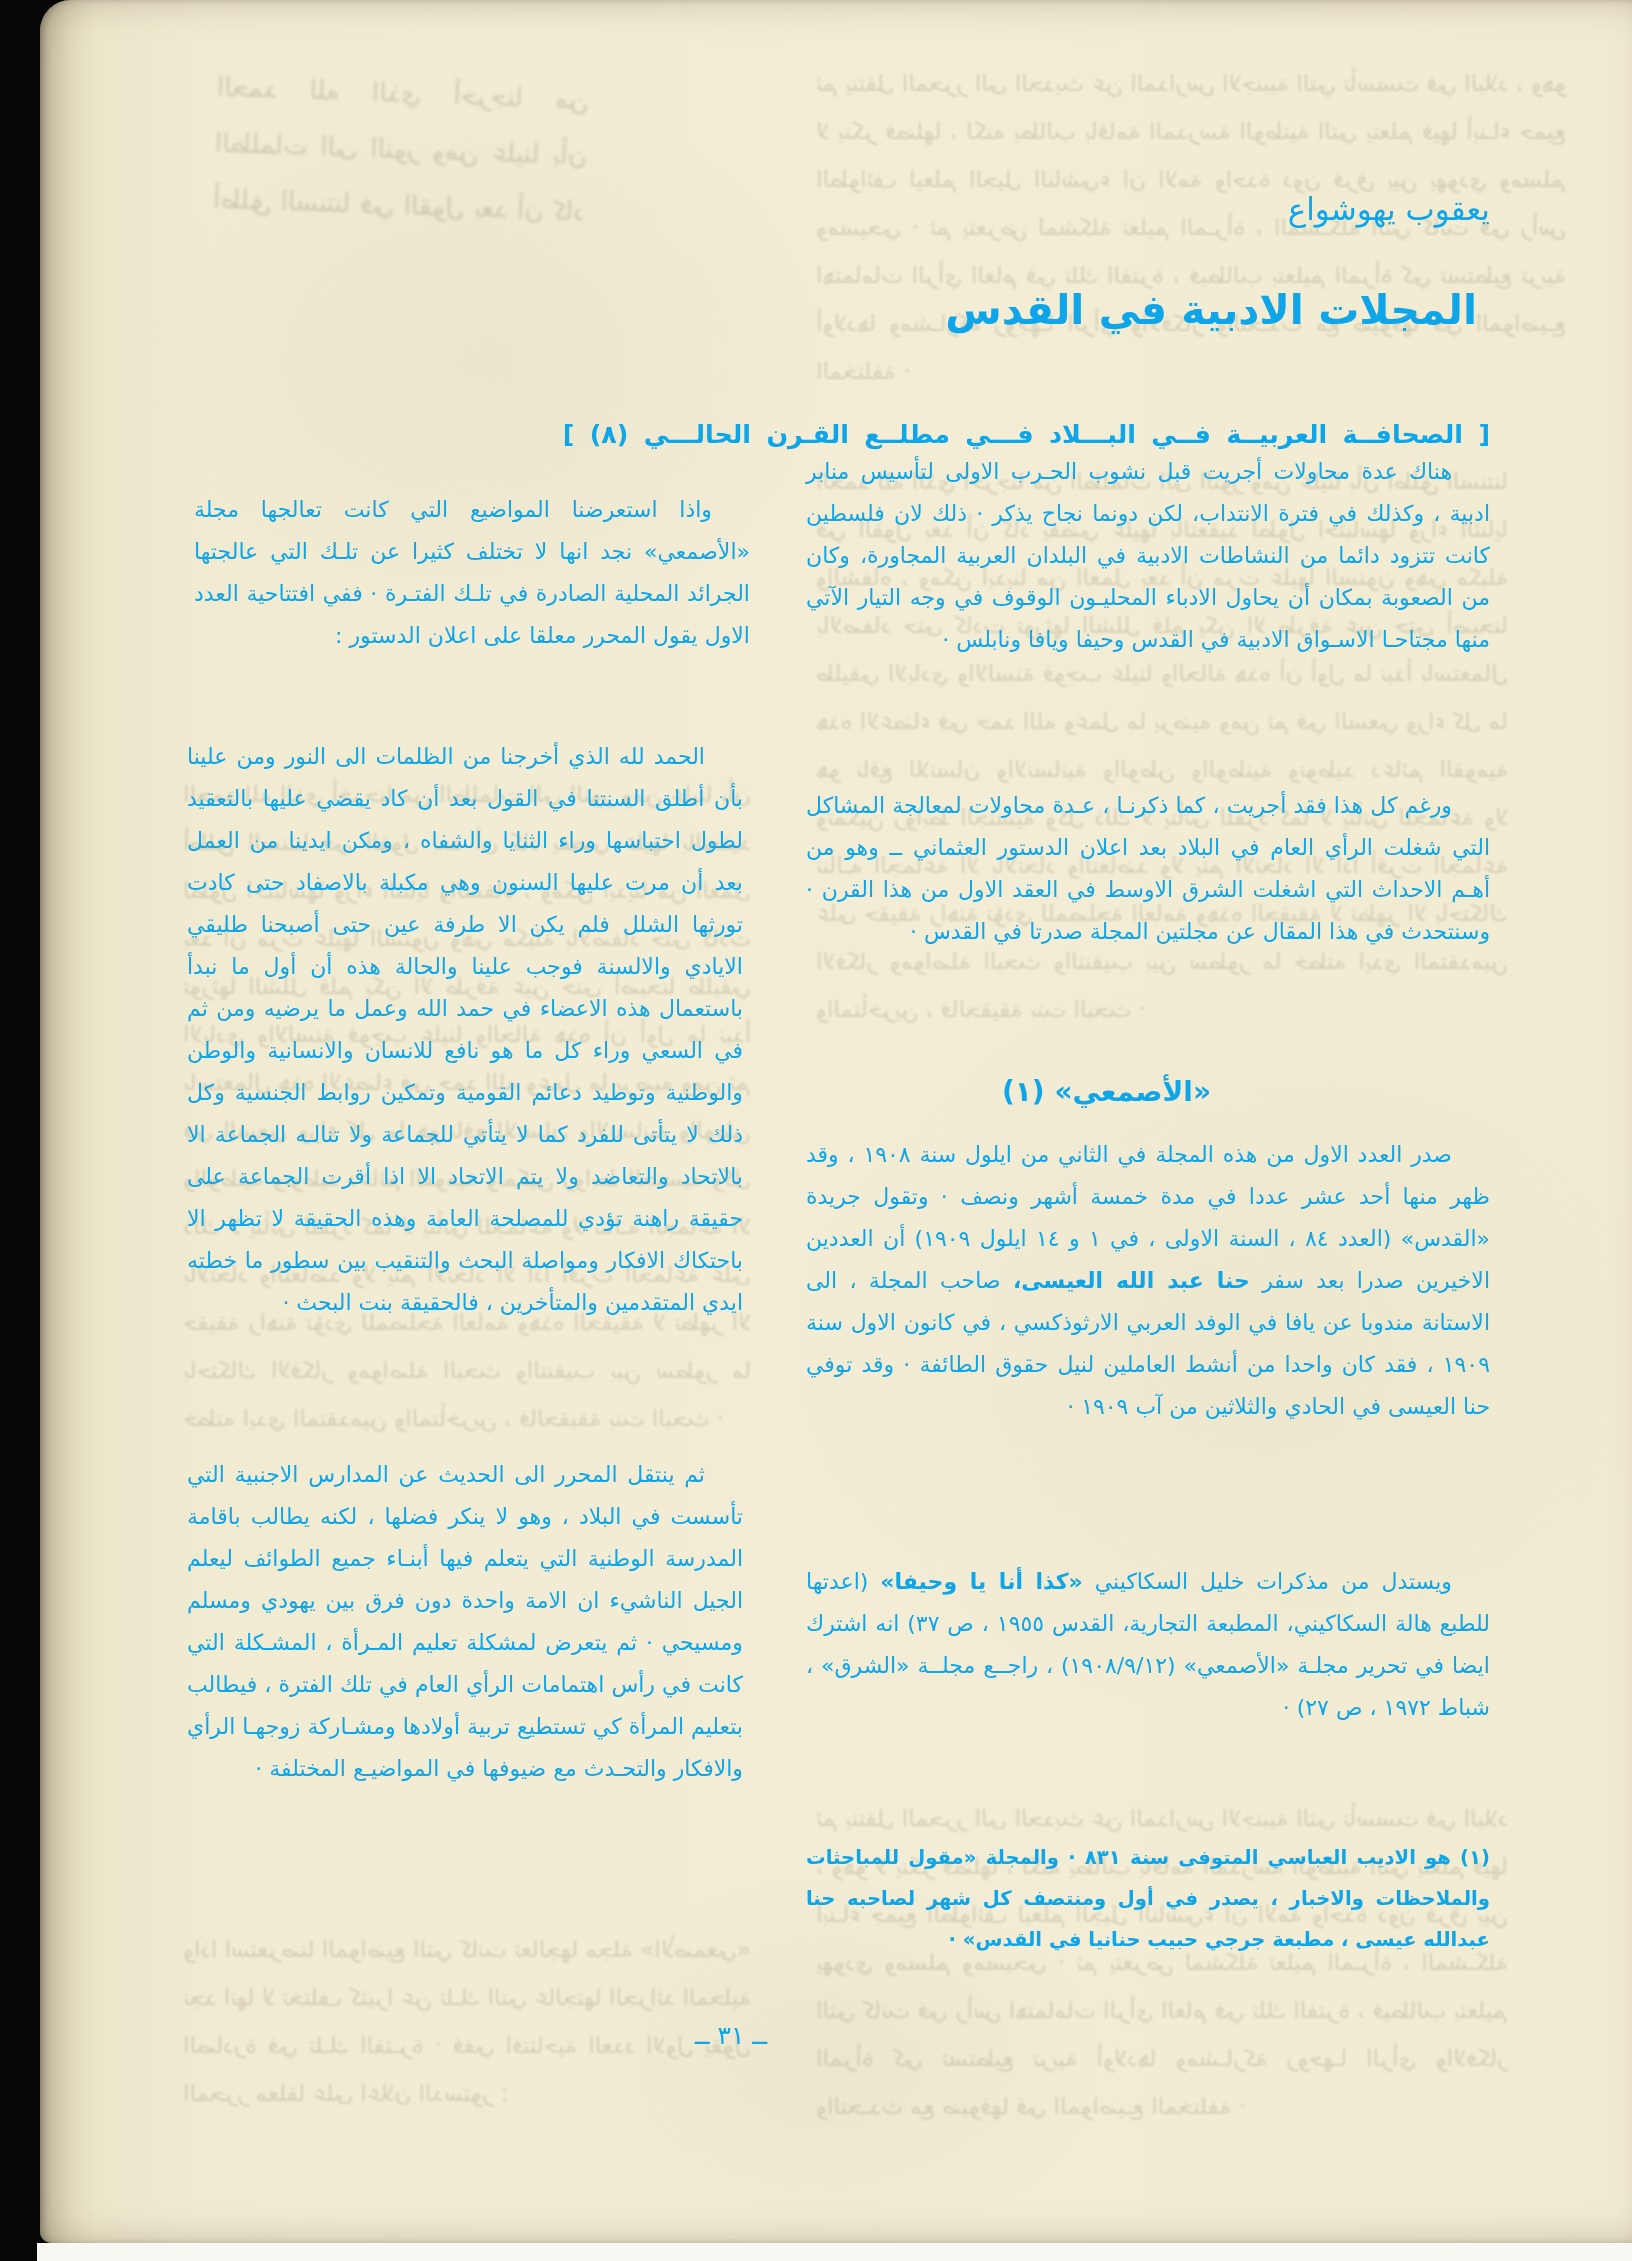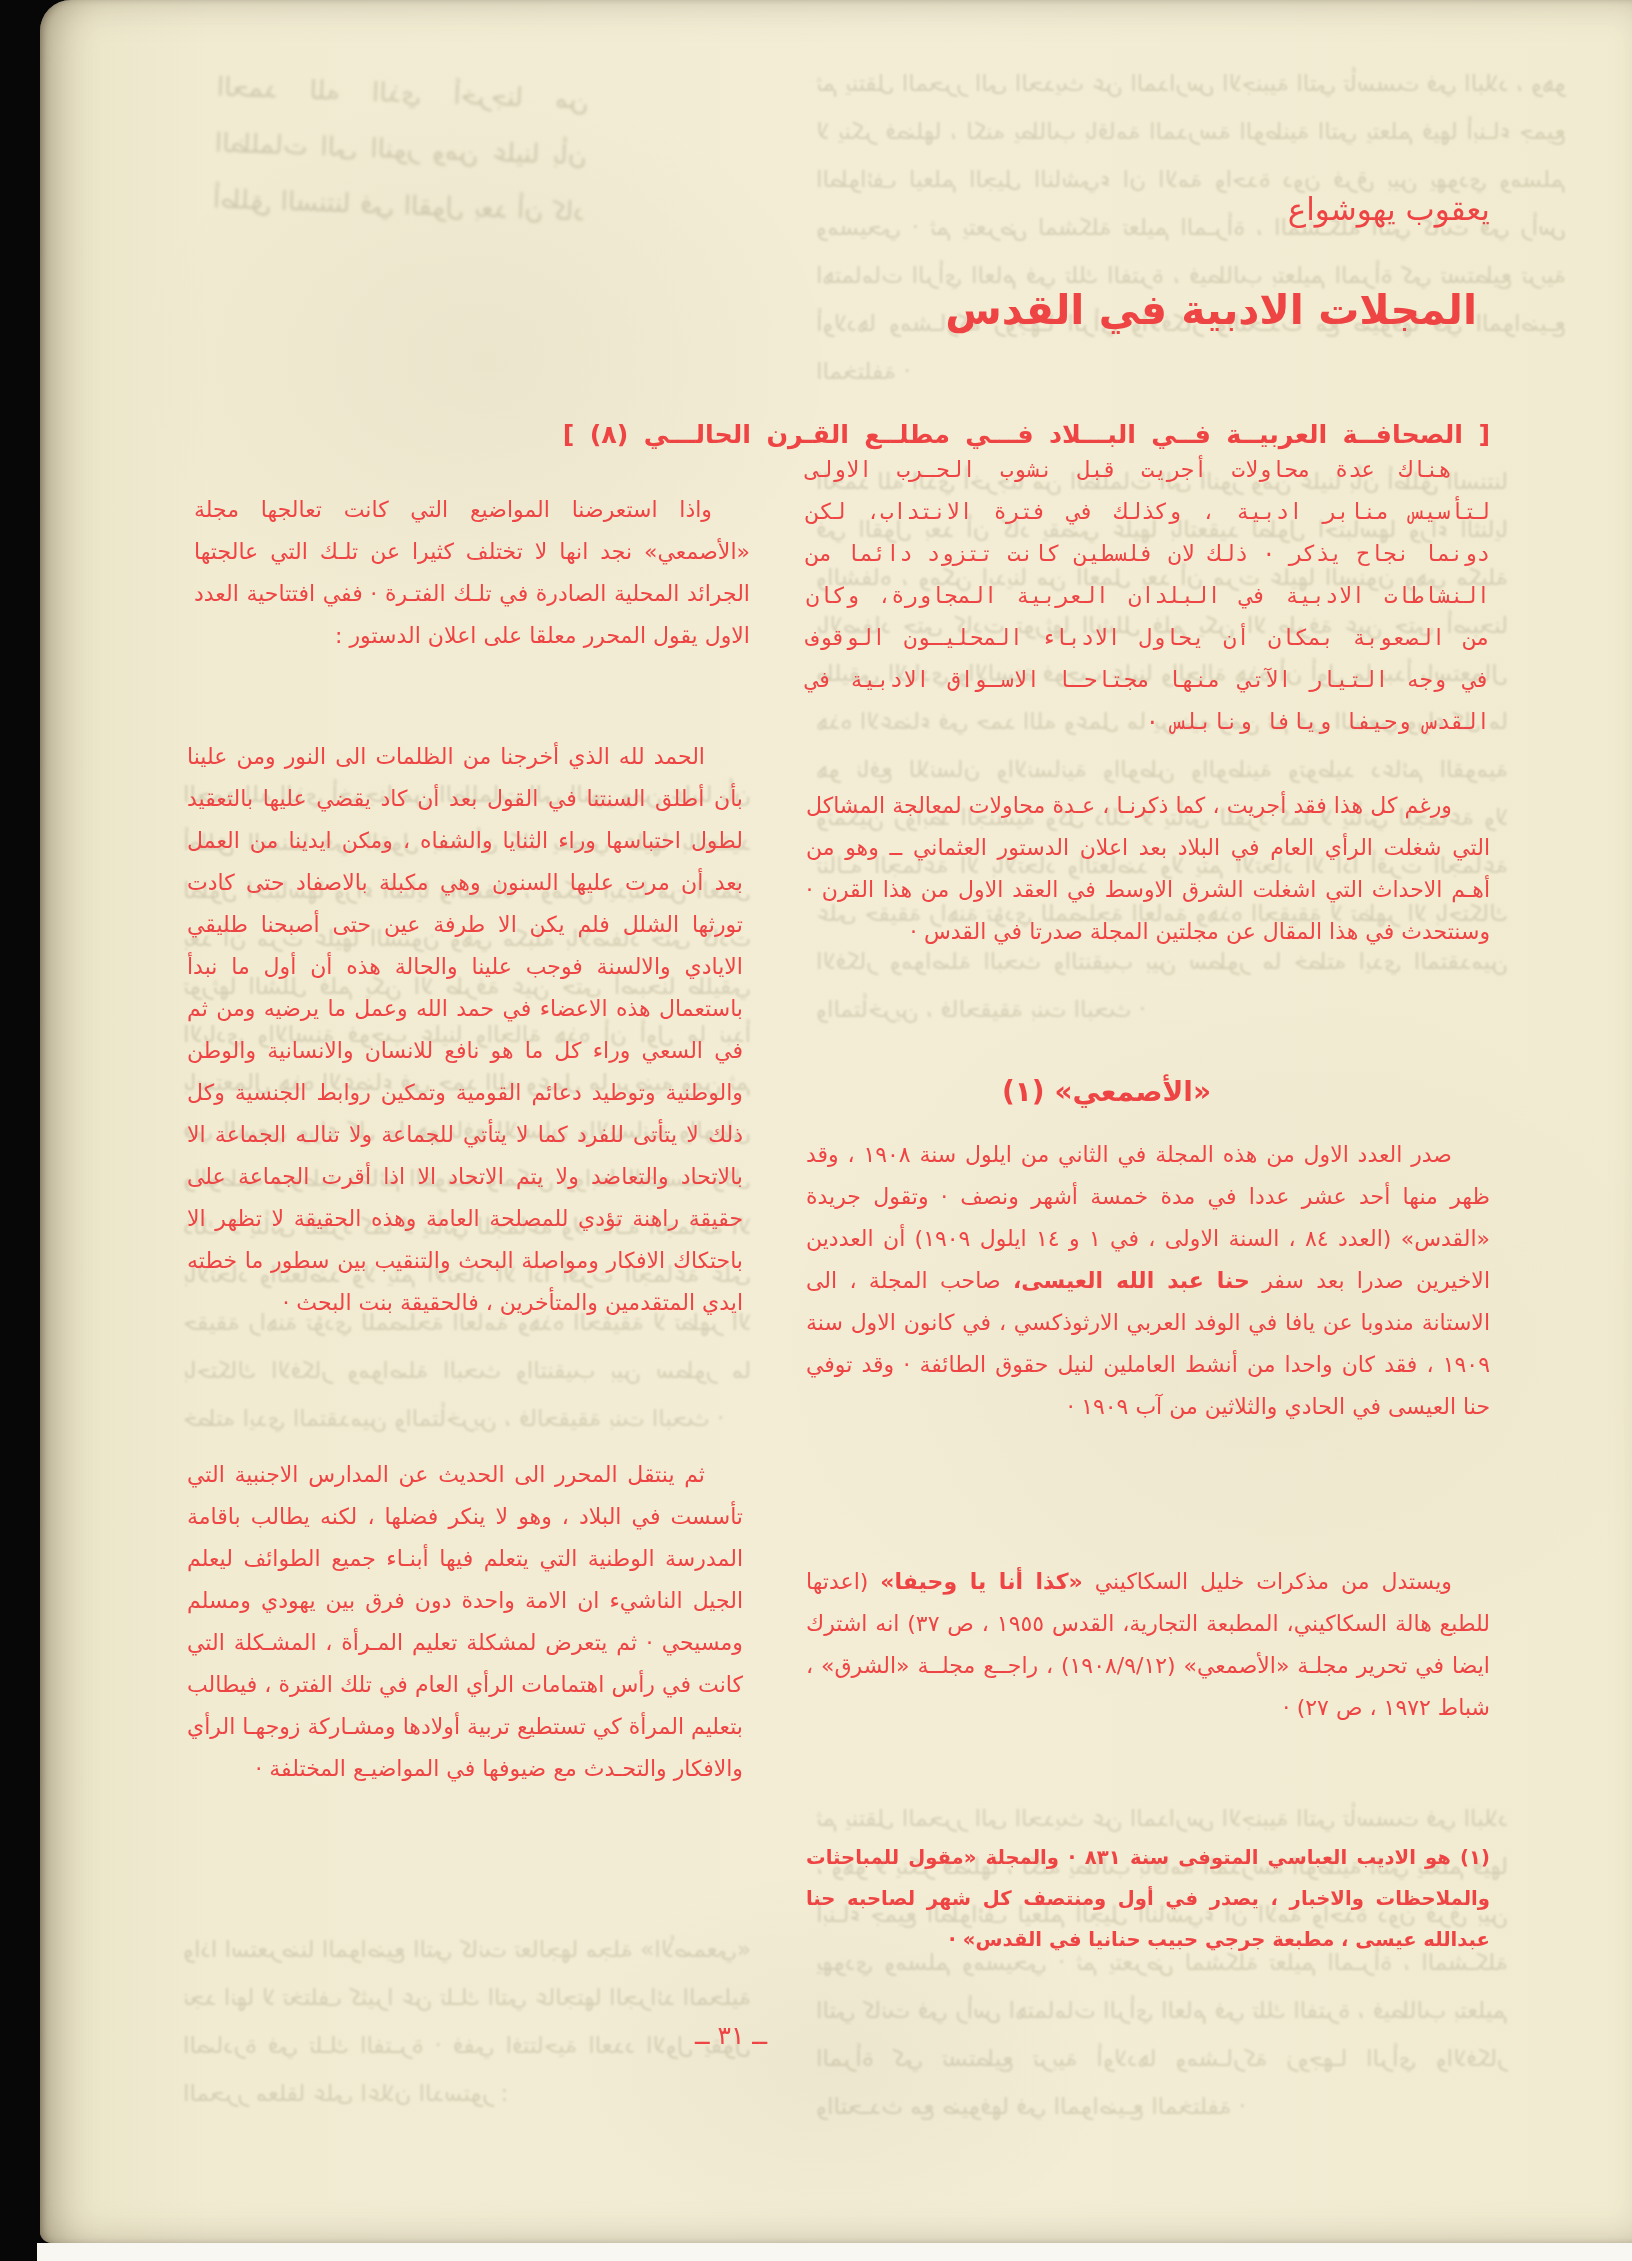--- a/index.html
+++ b/index.html
@@ -26,21 +26,21 @@
 
   
   .bleed{
     position:absolute;z-index:1;direction:rtl;text-align:justify;
     color:#8f8769;opacity:.28;transform:scaleX(-1);filter:blur(1px);
     overflow:hidden;font-size:23px;line-height:48px;pointer-events:none;
   }
   .bleed.hand{opacity:.33;filter:blur(1.4px);transform:scaleX(-1) rotate(-2deg);font-size:26px;line-height:56px;}
 
   
-  .txt{position:absolute;z-index:2;direction:rtl;color:#ef4444;}
+  .txt{position:absolute;z-index:2;direction:rtl;color:#0ea5e9;}
   .author{font-size:31px;letter-spacing:0.7px;}
   .title{font-size:41px;font-weight:bold;margin:13px;}
   .subtitle{font-size:25.4px;font-weight:bold;white-space:nowrap;word-spacing:6.5px;margin-top:37px;}
   .para{font-size:22px;line-height:42px;text-align:justify;text-indent:38px;margin:0;}
   .rcol{right:142px;width:684px;}
   .lcol{left:187px;width:556px;}
   .heading{font-size:28px;font-weight:bold;}
   .footnote{font-size:19.6px;line-height:41px;font-weight:bold;text-align:justify;text-indent:0;}
   .pageno{font-size:25px;text-align:center;}
 </style>
@@ -56,21 +56,21 @@
   <div class="bleed" style="left:816px;top:59px;width:750px;height:365px;">ثم ينتقل المحرر الى الحديث عن المدارس الاجنبية التي تأسست في البلاد ، وهو لا ينكر فضلها ، لكنه يطالب باقامة المدرسة الوطنية التي يتعلم فيها أبنـاء جميع الطوائف ليعلم الجيل الناشيء ان الامة واحدة دون فرق بين يهودي ومسلم ومسيحي · ثم يتعرض لمشكلة تعليم المـرأة ، المشـكلة التي كانت في رأس اهتمامات الرأي العام في تلك الفترة ، فيطالب بتعليم المرأة كي تستطيع تربية أولادها ومشـاركة زوجهـا الرأي والافكار والتحـدث مع ضيوفها في المواضيـع المختلفة ·</div>
   <div class="bleed" style="left:816px;top:457px;width:692px;height:1240px;">الحمد لله الذي أخرجنا من الظلمات الى النور ومن علينا بأن أطلق السنتنا في القول بعد أن كاد يقضي عليها بالتعقيد لطول احتباسها وراء الثنايا والشفاه ، ومكن ايدينا من العمل بعد أن مرت عليها السنون وهي مكبلة بالاصفاد حتى كادت تورثها الشلل فلم يكن الا طرفة عين حتى أصبحنا طليقي الايادي والالسنة فوجب علينا والحالة هذه أن أول ما نبدأ باستعمال هذه الاعضاء في حمد الله وعمل ما يرضيه ومن ثم في السعي وراء كل ما هو نافع للانسان والانسانية والوطن والوطنية وتوطيد دعائم القومية وتمكين روابط الجنسية وكل ذلك لا يتأتى للفرد كما لا يتأتي للجماعة ولا تنالـه الجماعة الا بالاتحاد والتعاضد ولا يتم الاتحاد الا اذا أقرت الجماعة على حقيقة راهنة تؤدي للمصلحة العامة وهذه الحقيقة لا تظهر الا باحتكاك الافكار ومواصلة البحث والتنقيب بين سطور ما خطته ايدي المتقدمين والمتأخرين ، فالحقيقة بنت البحث ·</div>
   <div class="bleed" style="left:183px;top:770px;width:568px;height:1076px;">الحمد لله الذي أخرجنا من الظلمات الى النور ومن علينا بأن أطلق السنتنا في القول بعد أن كاد يقضي عليها بالتعقيد لطول احتباسها وراء الثنايا والشفاه ، ومكن ايدينا من العمل بعد أن مرت عليها السنون وهي مكبلة بالاصفاد حتى كادت تورثها الشلل فلم يكن الا طرفة عين حتى أصبحنا طليقي الايادي والالسنة فوجب علينا والحالة هذه أن أول ما نبدأ باستعمال هذه الاعضاء في حمد الله وعمل ما يرضيه ومن ثم في السعي وراء كل ما هو نافع للانسان والانسانية والوطن والوطنية وتوطيد دعائم القومية وتمكين روابط الجنسية وكل ذلك لا يتأتى للفرد كما لا يتأتي للجماعة ولا تنالـه الجماعة الا بالاتحاد والتعاضد ولا يتم الاتحاد الا اذا أقرت الجماعة على حقيقة راهنة تؤدي للمصلحة العامة وهذه الحقيقة لا تظهر الا باحتكاك الافكار ومواصلة البحث والتنقيب بين سطور ما خطته ايدي المتقدمين والمتأخرين ، فالحقيقة بنت البحث ·</div>
   <div class="bleed" style="left:816px;top:1794px;width:692px;height:404px;">ثم ينتقل المحرر الى الحديث عن المدارس الاجنبية التي تأسست في البلاد ، وهو لا ينكر فضلها ، لكنه يطالب باقامة المدرسة الوطنية التي يتعلم فيها أبنـاء جميع الطوائف ليعلم الجيل الناشيء ان الامة واحدة دون فرق بين يهودي ومسلم ومسيحي · ثم يتعرض لمشكلة تعليم المـرأة ، المشـكلة التي كانت في رأس اهتمامات الرأي العام في تلك الفترة ، فيطالب بتعليم المرأة كي تستطيع تربية أولادها ومشـاركة زوجهـا الرأي والافكار والتحـدث مع ضيوفها في المواضيـع المختلفة ·</div>
   <div class="bleed" style="left:183px;top:1925px;width:568px;height:274px;">واذا استعرضنا المواضيع التي كانت تعالجها مجلة «الأصمعي» نجد انها لا تختلف كثيرا عن تلـك التي عالجتها الجرائد المحلية الصادرة في تلـك الفتـرة · ففي افتتاحية العدد الاول يقول المحرر معلقا على اعلان الدستور :</div>
 
   <div class="txt author" style="right:142px;top:191px;">يعقوب يهوشواع</div>
   <h1 class="txt title" style="right:142px;top:273px;">المجلات الادبية في القدس</h1>
   <div class="txt subtitle" style="right:142px;top:382px;">[ الصحافــة العربيــة فــي البـــلاد فـــي مطلــع القـرن الحالـــي (٨) ]</div>
 
-  <p class="txt para rcol" style="top:451px;font-family:Liberation Mono, monospace;">هناك عدة محاولات أجريت قبل نشوب الحـرب الاولى لتأسيس منابر ادبية ، وكذلك في فترة الانتداب، لكن دونما نجاح يذكر · ذلك لان فلسطين كانت تتزود دائما من النشاطات الادبية في البلدان العربية المجاورة، وكان من الصعوبة بمكان أن يحاول الادباء المحليـون الوقوف في وجه التيار الآتي منها مجتاحـا الاسـواق الادبية في القدس وحيفا ويافا ونابلس ·</p>
+  <p class="txt para rcol" style="top:451px;">هناك عدة محاولات أجريت قبل نشوب الحـرب الاولى لتأسيس منابر ادبية ، وكذلك في فترة الانتداب، لكن دونما نجاح يذكر · ذلك لان فلسطين كانت تتزود دائما من النشاطات الادبية في البلدان العربية المجاورة، وكان من الصعوبة بمكان أن يحاول الادباء المحليـون الوقوف في وجه التيار الآتي منها مجتاحـا الاسـواق الادبية في القدس وحيفا ويافا ونابلس ·</p>
   <p class="txt para rcol" style="top:785px;">ورغم كل هذا فقد أجريت ، كما ذكرنـا ، عـدة محاولات لمعالجة المشاكل التي شغلت الرأي العام في البلاد بعد اعلان الدستور العثماني ــ وهو من أهـم الاحداث التي اشغلت الشرق الاوسط في العقد الاول من هذا القرن · وسنتحدث في هذا المقال عن مجلتين المجلة صدرتا في القدس ·</p>
   <div class="txt heading" style="right:421px;top:1075px;">«الأصمعي» (١)</div>
   <p class="txt para rcol" style="top:1134px;"><span>صدر العدد الاول من هذه المجلة في الثاني من ايلول سنة ١٩٠٨ ، وقد ظهر منها أحد عشر عددا في مدة خمسة أشهر ونصف · وتقول جريدة «القدس» (العدد ٨٤ ، السنة الاولى ، في ١ و ١٤ ايلول ١٩٠٩) أن العددين الاخيرين صدرا بعد سفر </span><span style="font-weight: bold;">حنا عبد الله العيسى،</span><span> صاحب المجلة ، الى الاستانة مندوبا عن يافا في الوفد العربي الارثوذكسي ، في كانون الاول سنة ١٩٠٩ ، فقد كان واحدا من أنشط العاملين لنيل حقوق الطائفة · وقد توفي حنا العيسى في الحادي والثلاثين من آب ١٩٠٩ ·</span></p>
   <p class="txt para rcol" style="top:1561px;"><span>ويستدل من مذكرات خليل السكاكيني </span><span style="font-weight: bold;">«كذا أنا يا وحيفا»</span><span> (اعدتها للطبع هالة السكاكيني، المطبعة التجارية، القدس ١٩٥٥ ، ص ٣٧) انه اشترك ايضا في تحرير مجلـة «الأصمعي» (١٩٠٨/٩/١٢) ، راجــع مجلــة «الشرق» ، شباط ١٩٧٢ ، ص ٢٧) ·</span></p>
   <div class="txt footnote rcol" style="top:1837px;position:absolute;">(١) هو الاديب العباسي المتوفى سنة ٨٣١ · والمجلة «مقول للمباحثات والملاحظات والاخبار ، يصدر في أول ومنتصف كل شهر لصاحبه حنا عبدالله عيسى ، مطبعة جرجي حبيب حنانيا في القدس» ·</div>
 
   <p class="txt para lcol" style="top:489px;margin-left:7px;">واذا استعرضنا المواضيع التي كانت تعالجها مجلة «الأصمعي» نجد انها لا تختلف كثيرا عن تلـك التي عالجتها الجرائد المحلية الصادرة في تلـك الفتـرة · ففي افتتاحية العدد الاول يقول المحرر معلقا على اعلان الدستور :</p>
   <p class="txt para lcol" style="top:736px;">الحمد لله الذي أخرجنا من الظلمات الى النور ومن علينا بأن أطلق السنتنا في القول بعد أن كاد يقضي عليها بالتعقيد لطول احتباسها وراء الثنايا والشفاه ، ومكن ايدينا من العمل بعد أن مرت عليها السنون وهي مكبلة بالاصفاد حتى كادت تورثها الشلل فلم يكن الا طرفة عين حتى أصبحنا طليقي الايادي والالسنة فوجب علينا والحالة هذه أن أول ما نبدأ باستعمال هذه الاعضاء في حمد الله وعمل ما يرضيه ومن ثم في السعي وراء كل ما هو نافع للانسان والانسانية والوطن والوطنية وتوطيد دعائم القومية وتمكين روابط الجنسية وكل ذلك لا يتأتى للفرد كما لا يتأتي للجماعة ولا تنالـه الجماعة الا بالاتحاد والتعاضد ولا يتم الاتحاد الا اذا أقرت الجماعة على حقيقة راهنة تؤدي للمصلحة العامة وهذه الحقيقة لا تظهر الا باحتكاك الافكار ومواصلة البحث والتنقيب بين سطور ما خطته ايدي المتقدمين والمتأخرين ، فالحقيقة بنت البحث ·</p>
   <p class="txt para lcol" style="top:1454px;">ثم ينتقل المحرر الى الحديث عن المدارس الاجنبية التي تأسست في البلاد ، وهو لا ينكر فضلها ، لكنه يطالب باقامة المدرسة الوطنية التي يتعلم فيها أبنـاء جميع الطوائف ليعلم الجيل الناشيء ان الامة واحدة دون فرق بين يهودي ومسلم ومسيحي · ثم يتعرض لمشكلة تعليم المـرأة ، المشـكلة التي كانت في رأس اهتمامات الرأي العام في تلك الفترة ، فيطالب بتعليم المرأة كي تستطيع تربية أولادها ومشـاركة زوجهـا الرأي والافكار والتحـدث مع ضيوفها في المواضيـع المختلفة ·</p>
 

